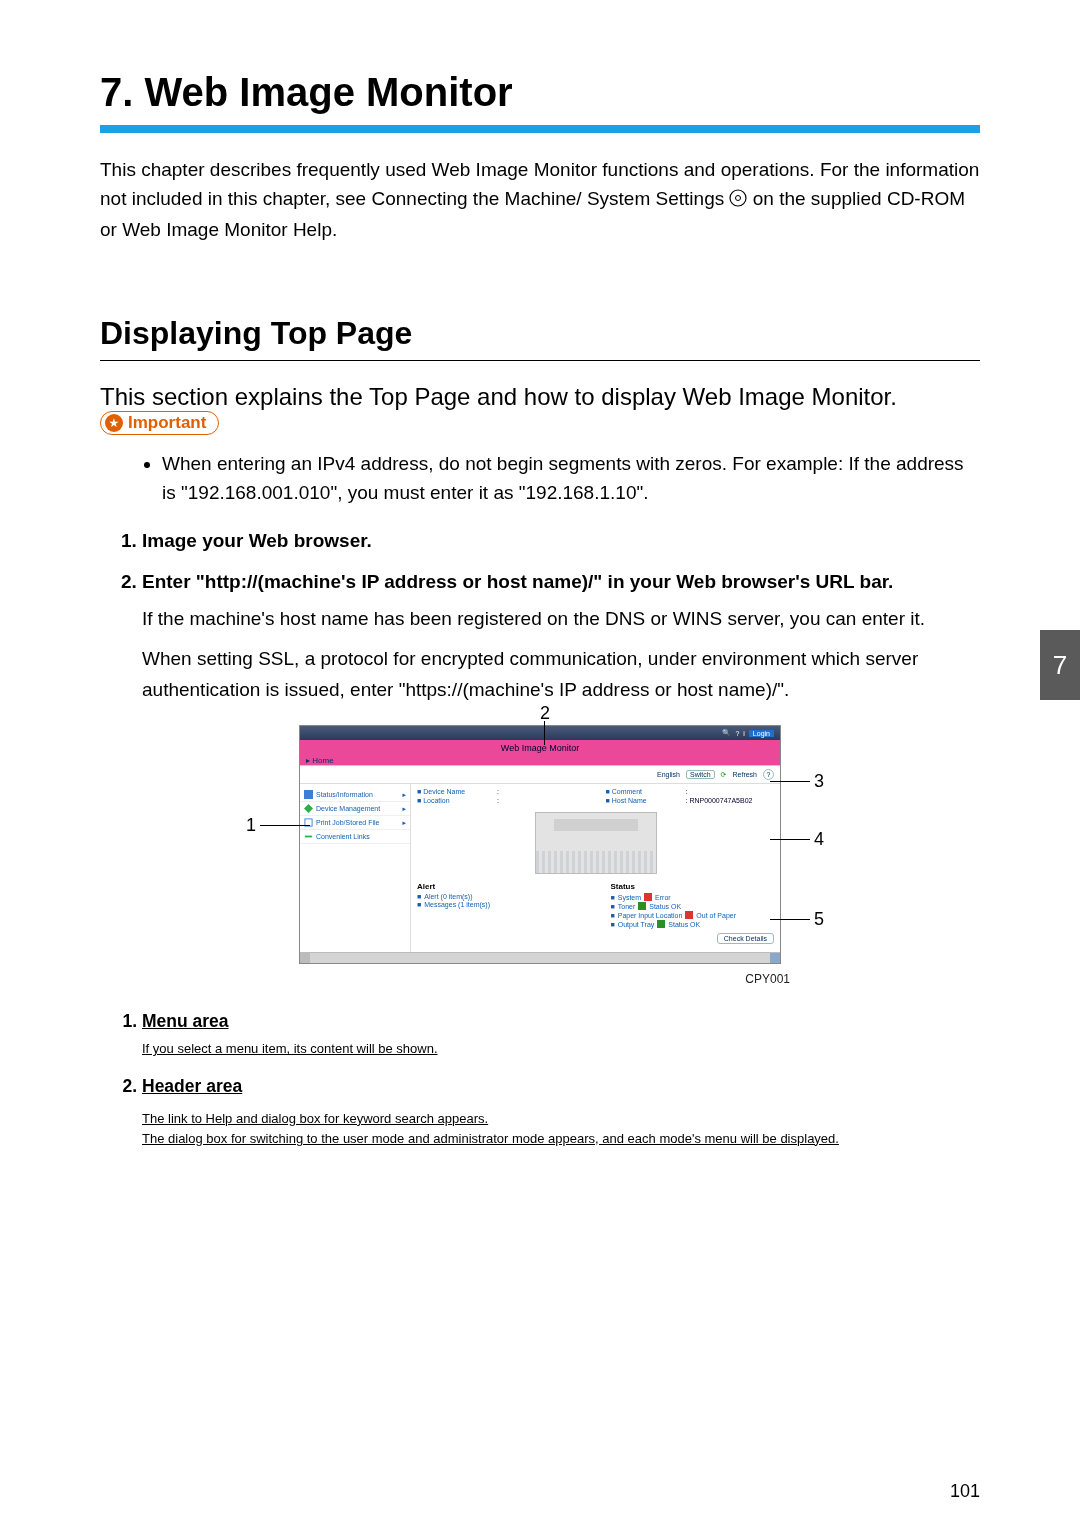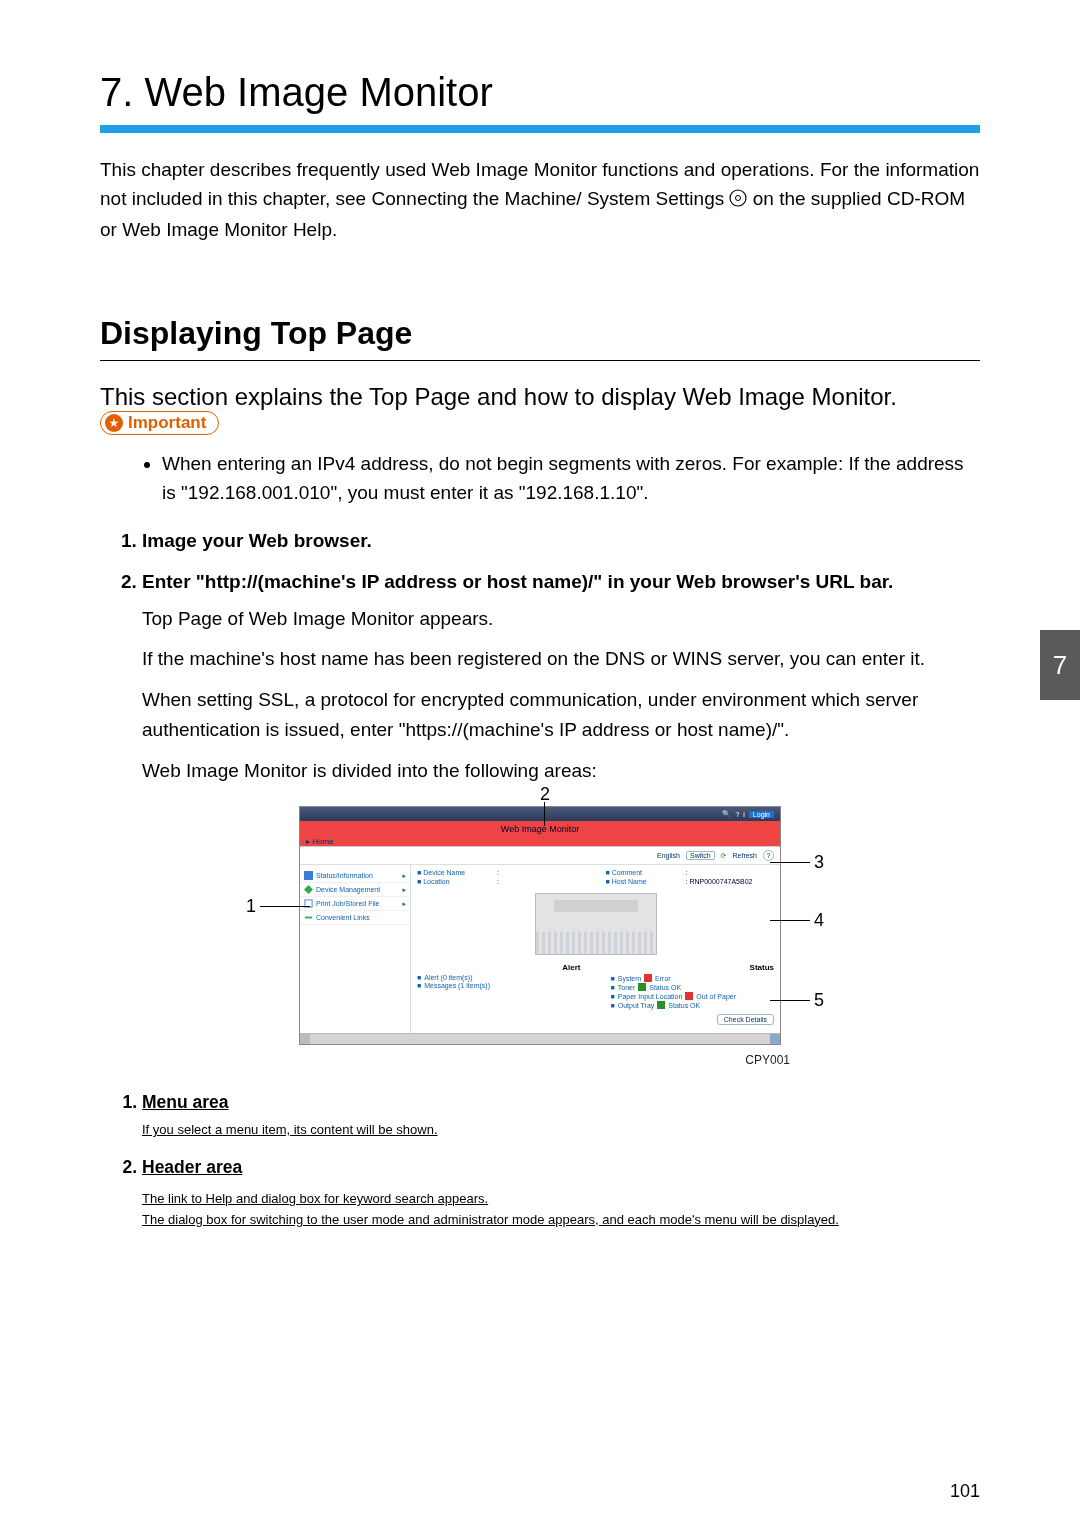--- a/index.html
+++ b/index.html
@@ -11,21 +11,21 @@
   }
   .page {
     width: 1080px;
     height: 1532px;
     position: relative;
     box-sizing: border-box;
     padding: 70px 100px 40px 100px;
   }
   h1.chapter-title {
     font-size: 40px;
-    font-weight: normal;
+    font-weight: bold;
     margin: 0 0 10px 0;
   }
   .blue-rule {
     height: 8px;
     background: #1ea0e6;
     margin-bottom: 22px;
   }
   p.intro {
     font-size: 19px;
     line-height: 1.55;
@@ -121,21 +121,21 @@
     height: 1px;
     background: #000;
   }
   .callout-line-v {
     position: absolute;
     width: 1px;
     background: #000;
   }
   .wim-frame {
     border: 1px solid #888;
-    background: #ef4444;
+    background: #ec4899;
     font-size: 8px;
     font-weight: normal;
     width: 480px;
     margin: 8px auto;
   }
   .wim-header {
     background: linear-gradient(#4a5a7a,#2a3a5a);
     color: #fff;
     height: 14px;
     display: flex;
@@ -218,21 +218,20 @@
     content:"";
     position:absolute;
     left:0; right:0; bottom:0; height:22px;
     background: repeating-linear-gradient(90deg,#cfd3d8 0 3px,#e3e3e3 3px 6px);
   }
   .status-section {
     display: flex;
     gap: 30px;
     margin-top: 8px;
     font-size: 7px;
-    text-align: right;
   }
   .status-section h4 {
     margin: 0 0 2px 0;
     font-size: 8px;
     color: #000;
   }
   .status-section .col {
     flex: 1;
   }
   .status-section .ln {
@@ -345,24 +344,22 @@
     <li>When entering an IPv4 address, do not begin segments with zeros. For example: If the address is "192.168.001.010", you must enter it as "192.168.1.10".</li>
   </ul>
 
   <ol class="steps">
     <li>
       <span>Image your Web browser.</span>
     </li>
     <li>
       <span>Enter "http://(machine's IP address or host name)/" in your Web browser's URL bar.</span>
       <div class="step-body">
-        <p>Top Page of Web Image Monitor appears.</p>
         <p>If the machine's host name has been registered on the DNS or WINS server, you can enter it.</p>
         <p>When setting SSL, a protocol for encrypted communication, under environment which server authentication is issued, enter "https://(machine's IP address or host name)/".</p>
-        <p>Web Image Monitor is divided into the following areas:</p>
       </div>
     </li>
   </ol>
 
   
   <div class="figure-wrap">
     <span class="callout-num" style="top:-22px; left:280px;">2</span>
     <span class="callout-line-v" style="top:-4px; left:284px; height:24px;"></span>
 
     <span class="callout-num" style="top:90px; left:-14px;">1</span>

